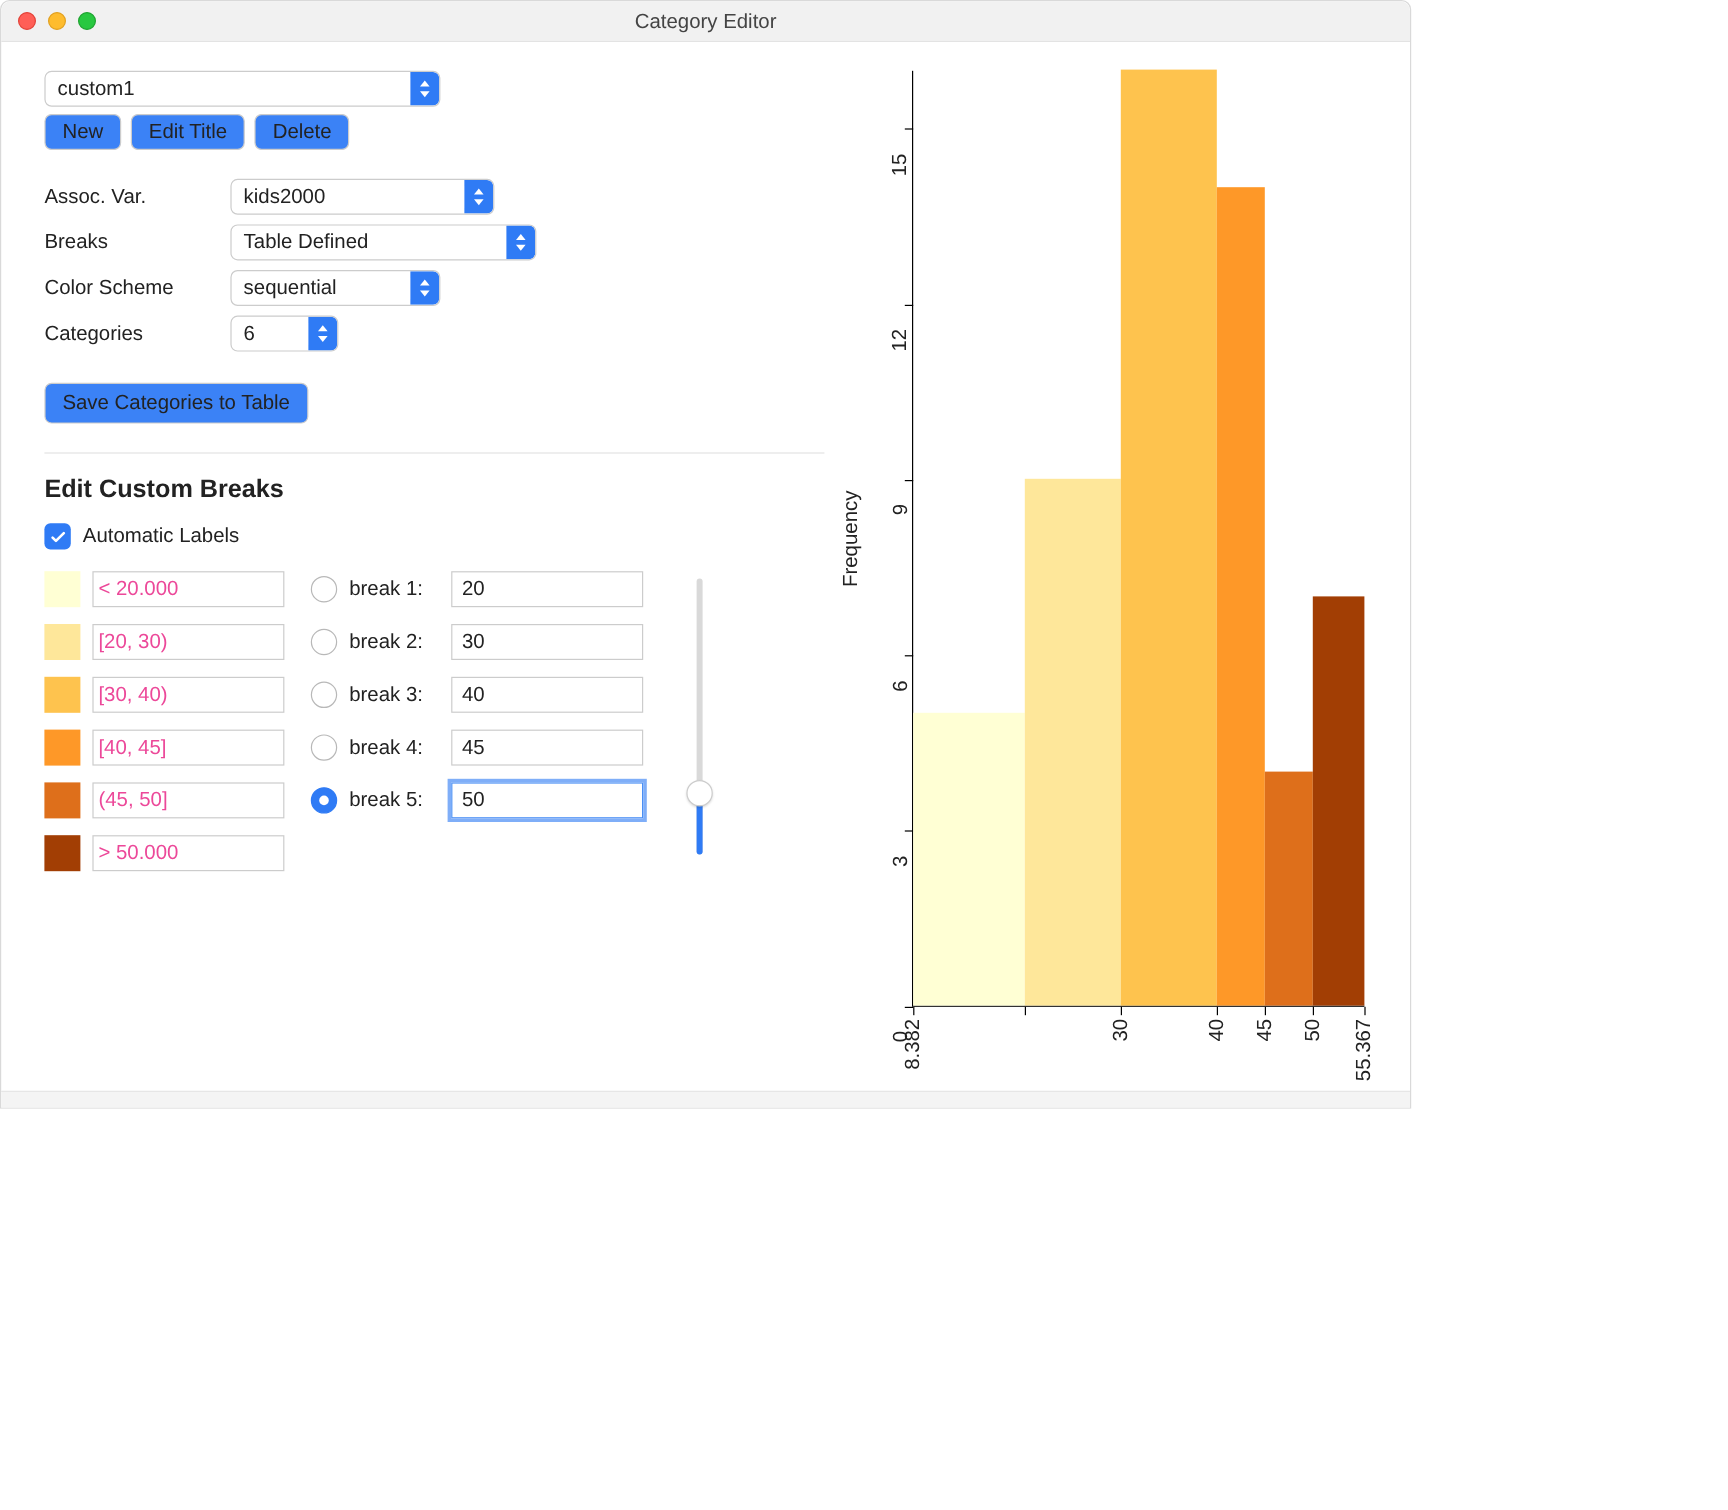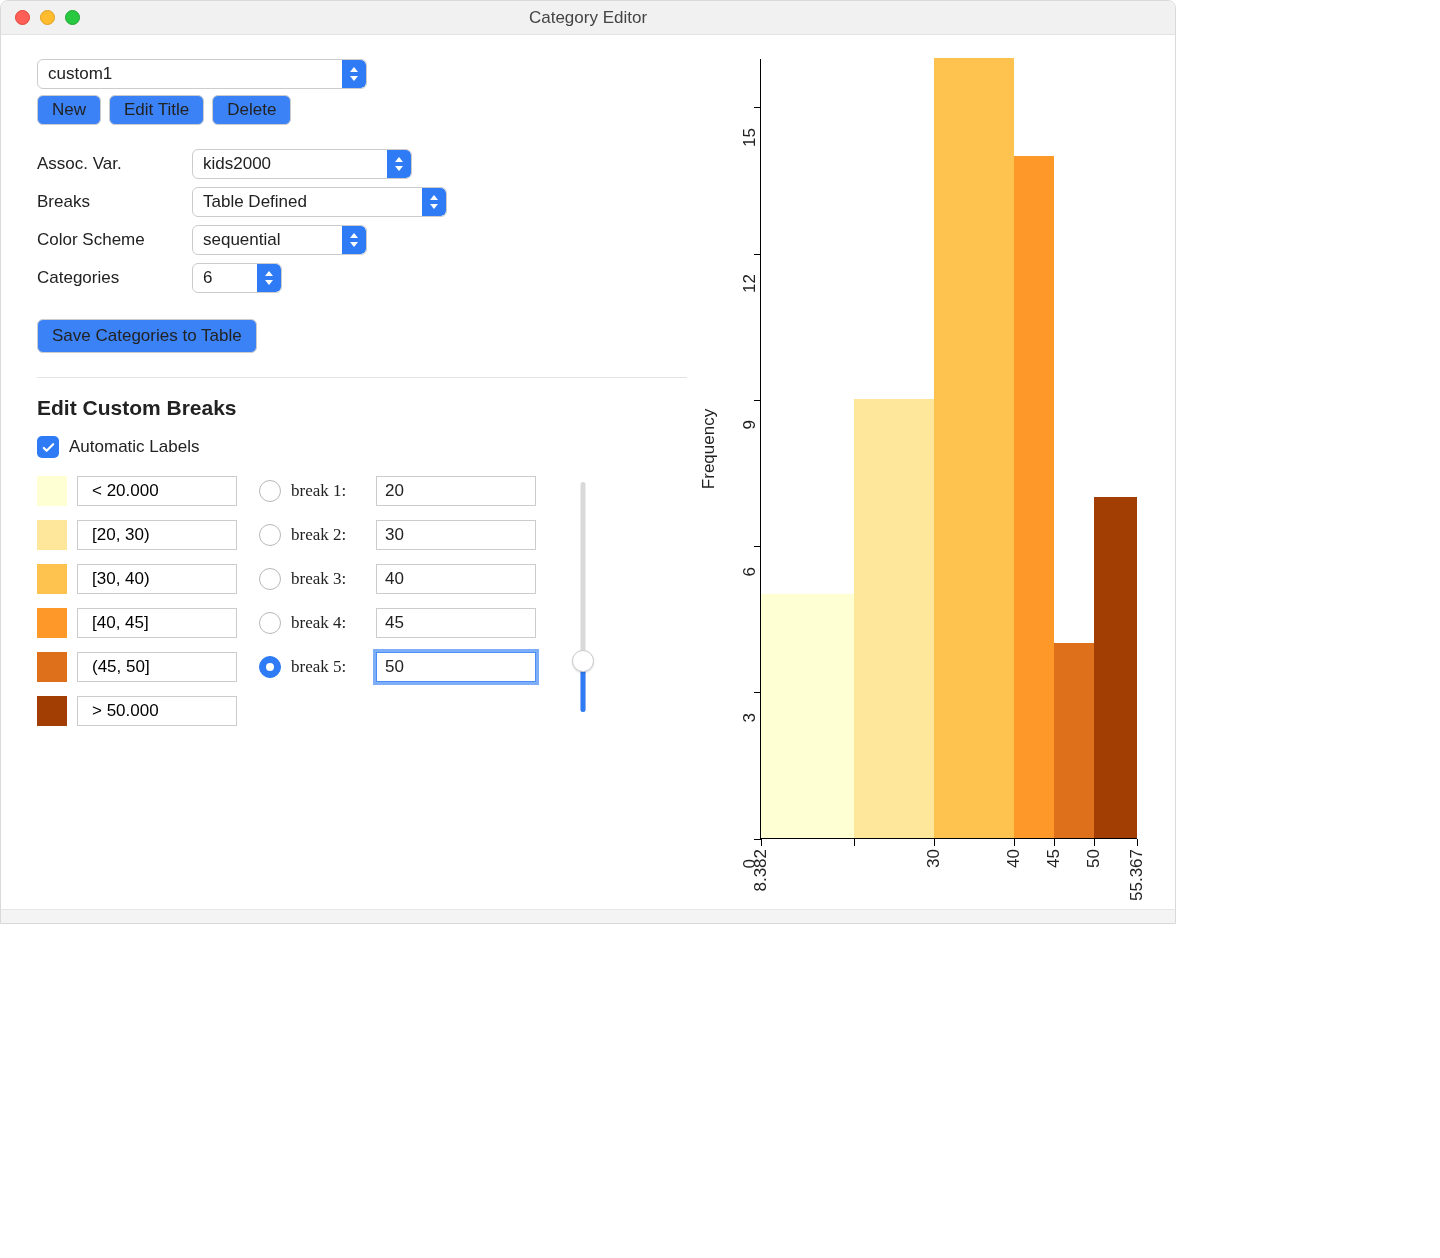--- a/index.html
+++ b/index.html
@@ -87,35 +87,35 @@
   }
   .cbx svg { width: 15px; height: 15px; }
 
   .breaks-area { display: flex; gap: 22px; margin-top: 18px; }
 
   .label-col, .break-col { display: flex; flex-direction: column; gap: 14px; }
   .label-row { display: flex; align-items: center; gap: 10px; }
   .swatch { width: 30px; height: 30px; }
   .txt-input {
     border: 1px solid #ccc; border-radius: 0; height: 30px;
-    font-size: 17px; padding: 0 14px; background: #fff; color: #000000;
+    font-size: 17px; padding: 0 4px; background: #fff; color: #ec4899;
   }
 
   .break-row { display: flex; align-items: center; gap: 10px; }
   .radio {
     width: 22px; height: 22px; border-radius: 50%;
     border: 1.5px solid #b8b8b8; background: #fff;
     display: flex; align-items: center; justify-content: center;
     flex-shrink: 0;
   }
   .radio.selected { border-color: #2f7bf5; background: #2f7bf5; }
   .radio.selected::after {
     content: ""; width: 8px; height: 8px; border-radius: 50%; background: #fff;
   }
-  .break-label { width: 75px; font-size: 17px; font-family: Liberation Serif, serif; }
+  .break-label { width: 75px; font-size: 17px; }
   .break-input {
     border: 1px solid #ccc; height: 30px; width: 160px;
     font-size: 17px; padding: 0 8px; background: #fff; color: #222;
   }
   .break-input.focused { outline: 3px solid #7faef8; border-color: #4a8ff5; }
 
   .slider-wrap { position: relative; width: 30px; height: 230px; margin-left: 10px; margin-top: 6px; }
   .slider-track {
     position: absolute; left: 50%; transform: translateX(-50%);
     width: 5px; height: 100%; border-radius: 3px; background: #d9d9d9;

